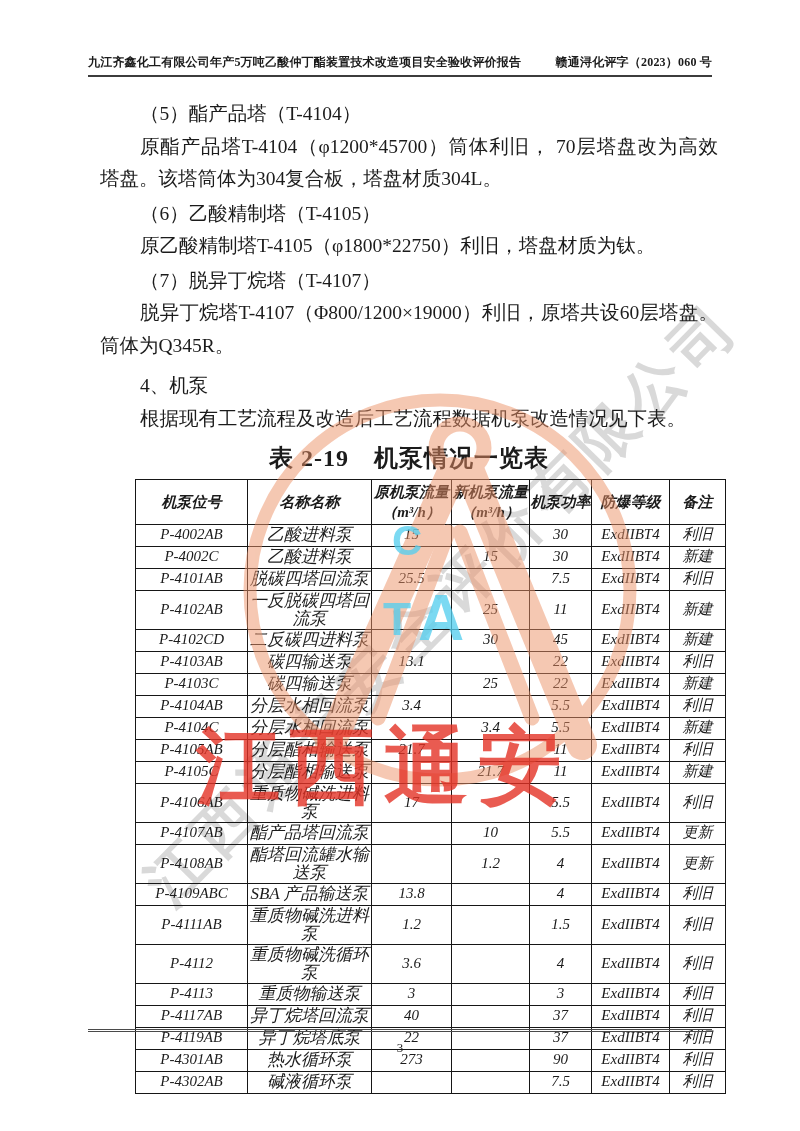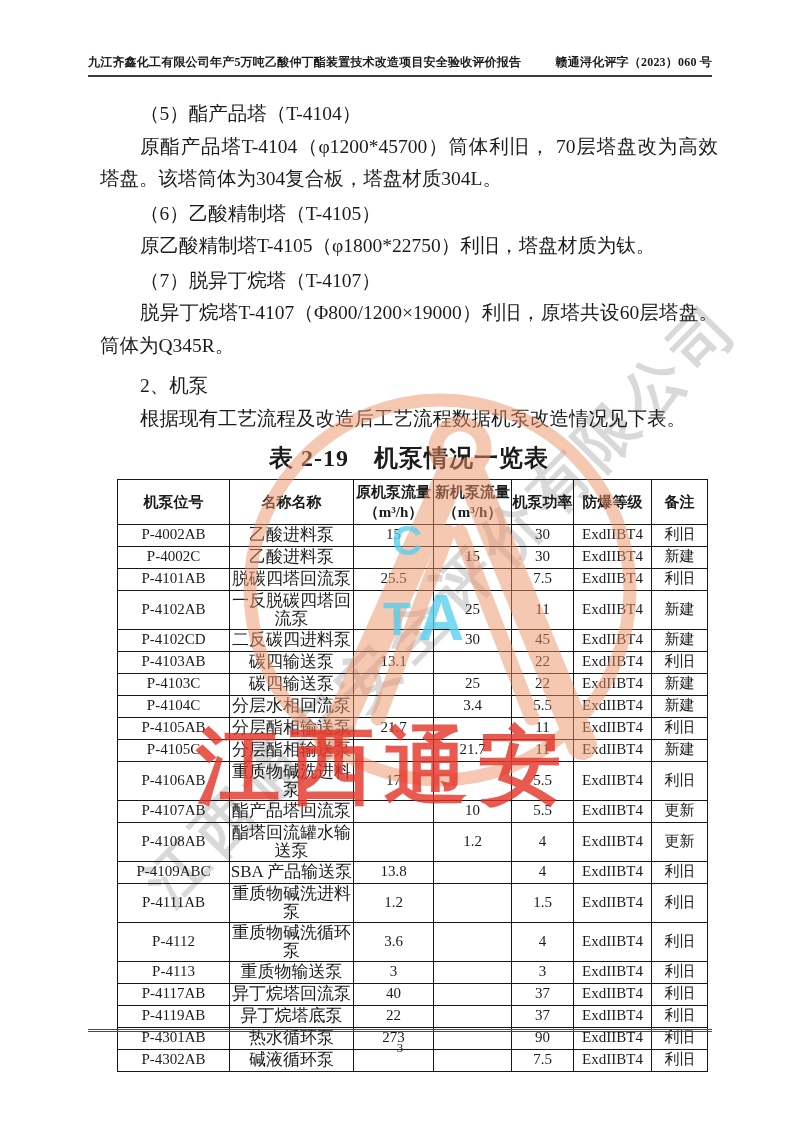--- a/index.html
+++ b/index.html
@@ -23,22 +23,23 @@
   .doc-body p { margin:0; text-indent:2.05em; text-align:justify; }
   .doc-body p.sp { margin-top:2px; }
   .doc-body p.sp2 { margin-top:8px; }
   .table-title {
     text-align:center; font-weight:bold; font-size:24px;
     margin-top:7px; letter-spacing:1px; text-indent:0;
   }
   
   table.pump {
     border-collapse:collapse; table-layout:fixed;
-    margin:4px 0 0 17px; width:590px;
+    margin:4px 0 0 35px; width:590px;
     border:1.5px solid #161616;
+    font-style:italic;
   }
   table.pump th, table.pump td {
     border:1px solid #161616; text-align:center; vertical-align:middle;
     overflow:hidden;
   }
   table.pump th { font-weight:bold; font-size:15px; line-height:20px; padding:2px 0; }
   table.pump td { font-size:15px; line-height:17.5px; padding:1.5px 0; height:18px; }
   table.pump td:nth-child(2) { font-size:17px; }
   
   .footer-line { position:absolute; top:1029px; left:88px; width:624px;
@@ -78,21 +79,21 @@
     <span>赣通浔化评字（2023）060 号</span>
   </div>
 
   <div class="doc-body">
     <p>（5）酯产品塔（T-4104）</p>
     <p>原酯产品塔T-4104（φ1200*45700）筒体利旧， 70层塔盘改为高效塔盘。该塔筒体为304复合板，塔盘材质304L。</p>
     <p class="sp">（6）乙酸精制塔（T-4105）</p>
     <p>原乙酸精制塔T-4105（φ1800*22750）利旧，塔盘材质为钛。</p>
     <p class="sp">（7）脱异丁烷塔（T-4107）</p>
     <p>脱异丁烷塔T-4107（Φ800/1200×19000）利旧，原塔共设60层塔盘。筒体为Q345R。</p>
-    <p class="sp2">2、机泵</p>
+    <p class="sp2">4、机泵</p>
     <p>根据现有工艺流程及改造后工艺流程数据机泵改造情况见下表。</p>
 
     <div class="table-title">表 2-19　机泵情况一览表</div>
 
     <table class="pump">
       <colgroup>
         <col style="width:112px">
           <col style="width:124px">
           <col style="width:80px">
         <col style="width:78px">
@@ -169,20 +170,29 @@
           <tr>
             <td>P-4103C</td>
             <td>碳四输送泵</td>
             <td></td>
             <td>25</td>
             <td>22</td>
             <td>ExdIIBT4</td>
             <td>新建</td>
           </tr>
           <tr>
+            <td>P-4104AB</td>
+            <td>分层水相回流泵</td>
+            <td>3.4</td>
+            <td></td>
+            <td>5.5</td>
+            <td>ExdIIBT4</td>
+            <td>利旧</td>
+          </tr>
+          <tr>
             <td>P-4104C</td>
             <td>分层水相回流泵</td>
             <td></td>
             <td>3.4</td>
             <td>5.5</td>
             <td>ExdIIBT4</td>
             <td>新建</td>
           </tr>
           <tr>
             <td>P-4105AB</td>

